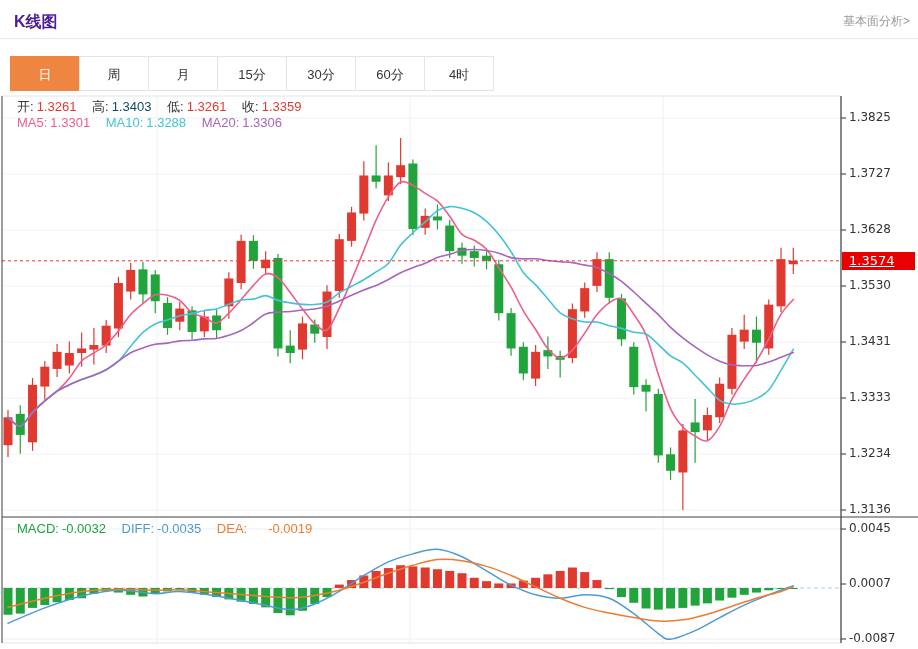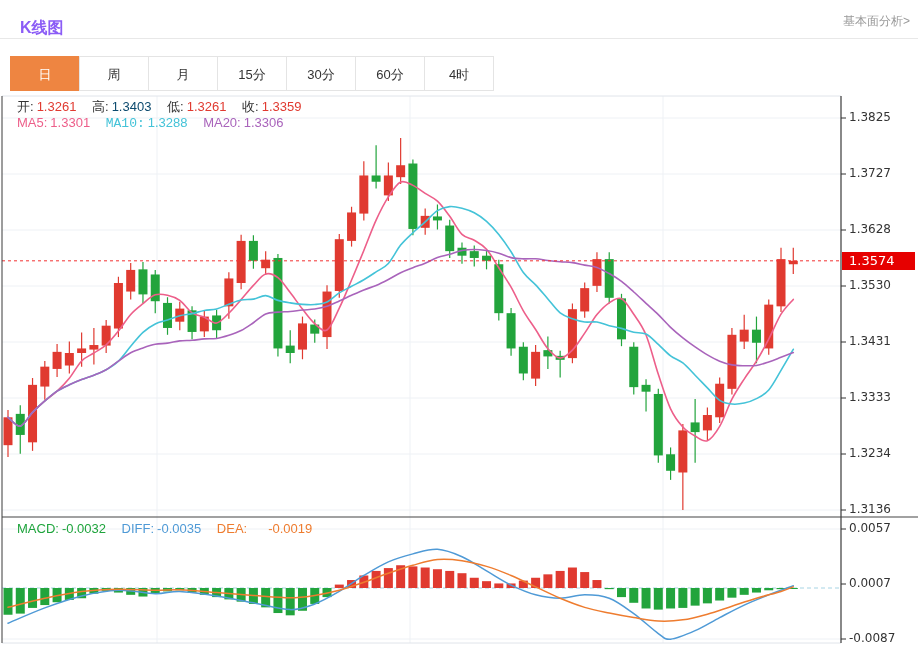--- a/index.html
+++ b/index.html
@@ -1,34 +1,34 @@
 <!DOCTYPE html>
 <html><head>
 <meta charset="utf-8">
 <style>
   html,body{margin:0;padding:0;background:#fff;}
   body{width:918px;height:649px;overflow:hidden;font-family:"Liberation Sans",sans-serif;}
   .page{position:relative;width:918px;height:649px;background:#fff;}
-  .hdr-title{position:absolute;left:10px;top:8px;font-size:16px;font-weight:bold;color:#8b5cf6;margin:10px;}
+  .hdr-title{position:absolute;left:10px;top:8px;font-size:16px;font-weight:bold;color:#4c1d95;margin:4px;}
   .hdr-link{position:absolute;right:8px;top:13px;font-size:12px;color:#999;text-decoration:none;cursor:pointer;text-align:center;}
   .hdr-divider{position:absolute;left:0;top:38px;width:918px;height:1px;background:#e8e8e8;}
   .tabs{position:absolute;left:10px;top:56px;display:flex;}
   .tab{width:70px;height:35px;line-height:35px;text-align:center;font-size:13px;color:#333;
        background:#fff;border:1px solid #e4e4e4;margin-left:-1px;cursor:pointer;box-sizing:border-box;}
   .tab:first-child{margin-left:0;}
   .tab.sel{color:#fff;border-color:transparent;}
   .chart{position:absolute;left:0;top:0;width:918px;height:649px;}
   .chart svg{position:absolute;left:0;top:0;}
   .row{position:absolute;font-size:13px;white-space:nowrap;z-index:3;}
   .row span{margin-right:3px;}
   .row .pair{margin-right:12px;}
   .lab{color:#333;}
   .tick-label{position:absolute;font-size:12px;color:#333;font-family:"DejaVu Sans","Liberation Sans",sans-serif;z-index:3;}
   .badge{position:absolute;left:842px;top:251px;width:66px;height:18px;line-height:18px;
-         padding-left:7px;font-size:13px;color:#fff;z-index:4;font-family:"DejaVu Sans","Liberation Sans",sans-serif;}
+         padding-left:7px;font-size:13px;color:#fff;z-index:4;font-family:"DejaVu Sans","Liberation Sans",sans-serif;text-decoration:underline;}
 </style>
 </head>
 <body>
 
 <div class="page">
   <h2 class="hdr-title">K线图</h2>
   <a class="hdr-link">基本面分析&gt;</a>
   <div class="hdr-divider"></div>
 
   <div class="tabs" id="tabs">
@@ -278,39 +278,39 @@
 
     <div class="row" style="left:17px;top:98px;">
       <span class="lab">开:</span><span class="val pair" style="color: rgb(224, 58, 48);">1.3261</span>
       <span class="lab">高:</span><span class="val pair" style="color: #0c4a6e;">1.3403</span>
       <span class="lab">低:</span><span class="val pair" style="color: rgb(224, 58, 48);">1.3261</span>
       <span class="lab">收:</span><span class="val" style="color: rgb(224, 58, 48);">1.3359</span>
     </div>
 
     <div class="row" style="left:17px;top:115px;">
       <span class="c-ma5" style="color: rgb(237, 95, 138);">MA5:</span><span class="c-ma5 pair" style="color: rgb(237, 95, 138);">1.3301</span>
-      <span class="c-ma10" style="color: rgb(68, 195, 216); font-family: Liberation Mono, monospace;">MA10:</span><span class="c-ma10 pair" style="color: rgb(68, 195, 216);">1.3288</span>
+      <span class="c-ma10" style="color: rgb(68, 195, 216);">MA10:</span><span class="c-ma10 pair" style="color: rgb(68, 195, 216);">1.3288</span>
       <span class="c-ma20" style="color: rgb(169, 100, 187);">MA20:</span><span class="c-ma20" style="color: rgb(169, 100, 187);">1.3306</span>
     </div>
 
     <div class="row" style="left:17px;top:521px;">
       <span class="c-macd" style="color: rgb(30, 164, 60);">MACD:</span><span class="c-macd pair" style="color: rgb(30, 164, 60);">-0.0032</span>
       <span class="c-diff" style="color: rgb(79, 154, 214);">DIFF:</span><span class="c-diff pair" style="color: rgb(79, 154, 214);">-0.0035</span>
       <span class="c-dea" style="color: rgb(238, 124, 47);">DEA:</span><span class="c-dea" style="color: rgb(238, 124, 47); margin-left: 18px;">-0.0019</span>
     </div>
 
     <div id="ylabels">
         <span class="tick-label" style="left: 849px; top: 110px;">1.3825</span>
         <span class="tick-label" style="left: 849px; top: 166px;">1.3727</span>
         <span class="tick-label" style="left: 849px; top: 222px;">1.3628</span>
         <span class="tick-label" style="left: 849px; top: 278px;">1.3530</span>
         <span class="tick-label" style="left: 849px; top: 334px;">1.3431</span>
         <span class="tick-label" style="left: 849px; top: 390px;">1.3333</span>
         <span class="tick-label" style="left: 849px; top: 446px;">1.3234</span>
         <span class="tick-label" style="left: 849px; top: 502px;">1.3136</span>
-        <span class="tick-label" style="left: 849px; top: 521px;">0.0057</span>
+        <span class="tick-label" style="left: 849px; top: 521px;">0.0045</span>
         <span class="tick-label" style="left: 849px; top: 576px;">0.0007</span>
         <span class="tick-label" style="left: 849px; top: 631px;">-0.0087</span>
       </div>
 
     <div class="badge" style="background: rgb(230, 0, 0); top: 252px;">1.3574</div>
   </div>
 </div>
 
 </body></html>

